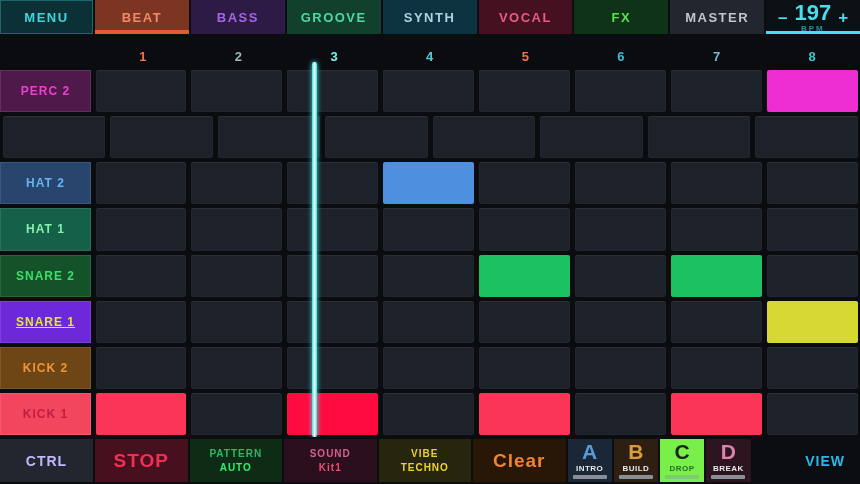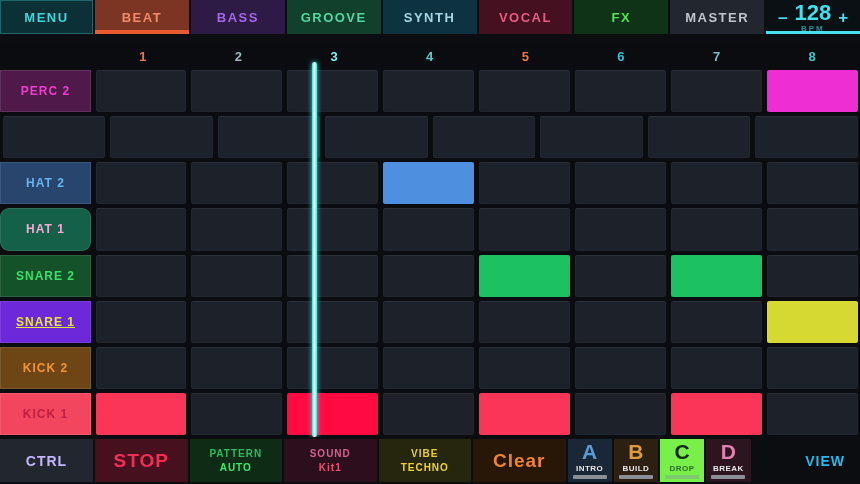--- a/index.html
+++ b/index.html
@@ -70,21 +70,21 @@
       <div class="tab" style="background: rgb(124, 53, 35); color: rgb(240, 138, 102);">BEAT<span class="tab-underline" style="background: rgb(234, 90, 48);"></span></div>
       <div class="tab" style="background: rgb(45, 26, 69); color: rgb(165, 101, 232);">BASS</div>
       <div class="tab" style="background: rgb(17, 64, 44); color: rgb(79, 217, 160);">GROOVE</div>
       <div class="tab" style="background: rgb(13, 51, 64); color: rgb(168, 212, 228);">SYNTH</div>
       <div class="tab" style="background: rgb(69, 16, 31); color: rgb(232, 90, 130);">VOCAL</div>
       <div class="tab" style="background: rgb(15, 51, 23); color: rgb(85, 224, 85);">FX</div>
       <div class="tab" style="background: rgb(34, 38, 46); color: rgb(192, 196, 206);">MASTER</div>
       <div class="bpm" style="background: rgb(11, 16, 20);">
       <span class="bpm-btn" style="color: rgb(69, 223, 238);">–</span>
       <span class="bpm-mid">
-        <span class="bpm-value" style="color: rgb(69, 223, 238);">128</span>
+        <span class="bpm-value" style="color: rgb(69, 223, 238);">197</span>
         <span class="bpm-label" style="color: rgb(42, 143, 154);">BPM</span>
       </span>
       <span class="bpm-btn" style="color: rgb(69, 223, 238);">+</span>
       <span class="bpm-underline" style="background: rgb(69, 223, 238);"></span>
     </div>
   </header>
 
   <div class="steps">
     <div class="steps-spacer"></div>
   <div class="step-num" style="color: rgb(242, 116, 74);">1</div>
@@ -124,21 +124,21 @@
         <div class="cell"></div>
         <div class="cell"></div>
         <div class="cell"></div>
         <div class="cell" style="background: rgb(79, 143, 223); box-shadow: none;"></div>
         <div class="cell"></div>
         <div class="cell"></div>
         <div class="cell"></div>
         <div class="cell"></div>
       </div>
       <div class="trow">
-        <div class="tlabel" style="background: rgb(21, 96, 73); color: #f9a8d4; border-radius: 9px;">HAT 1</div>
+        <div class="tlabel" style="background: rgb(21, 96, 73); color: #86efac;">HAT 1</div>
         <div class="cell"></div>
         <div class="cell"></div>
         <div class="cell"></div>
         <div class="cell"></div>
         <div class="cell"></div>
         <div class="cell"></div>
         <div class="cell"></div>
         <div class="cell"></div>
       </div>
       <div class="trow">

